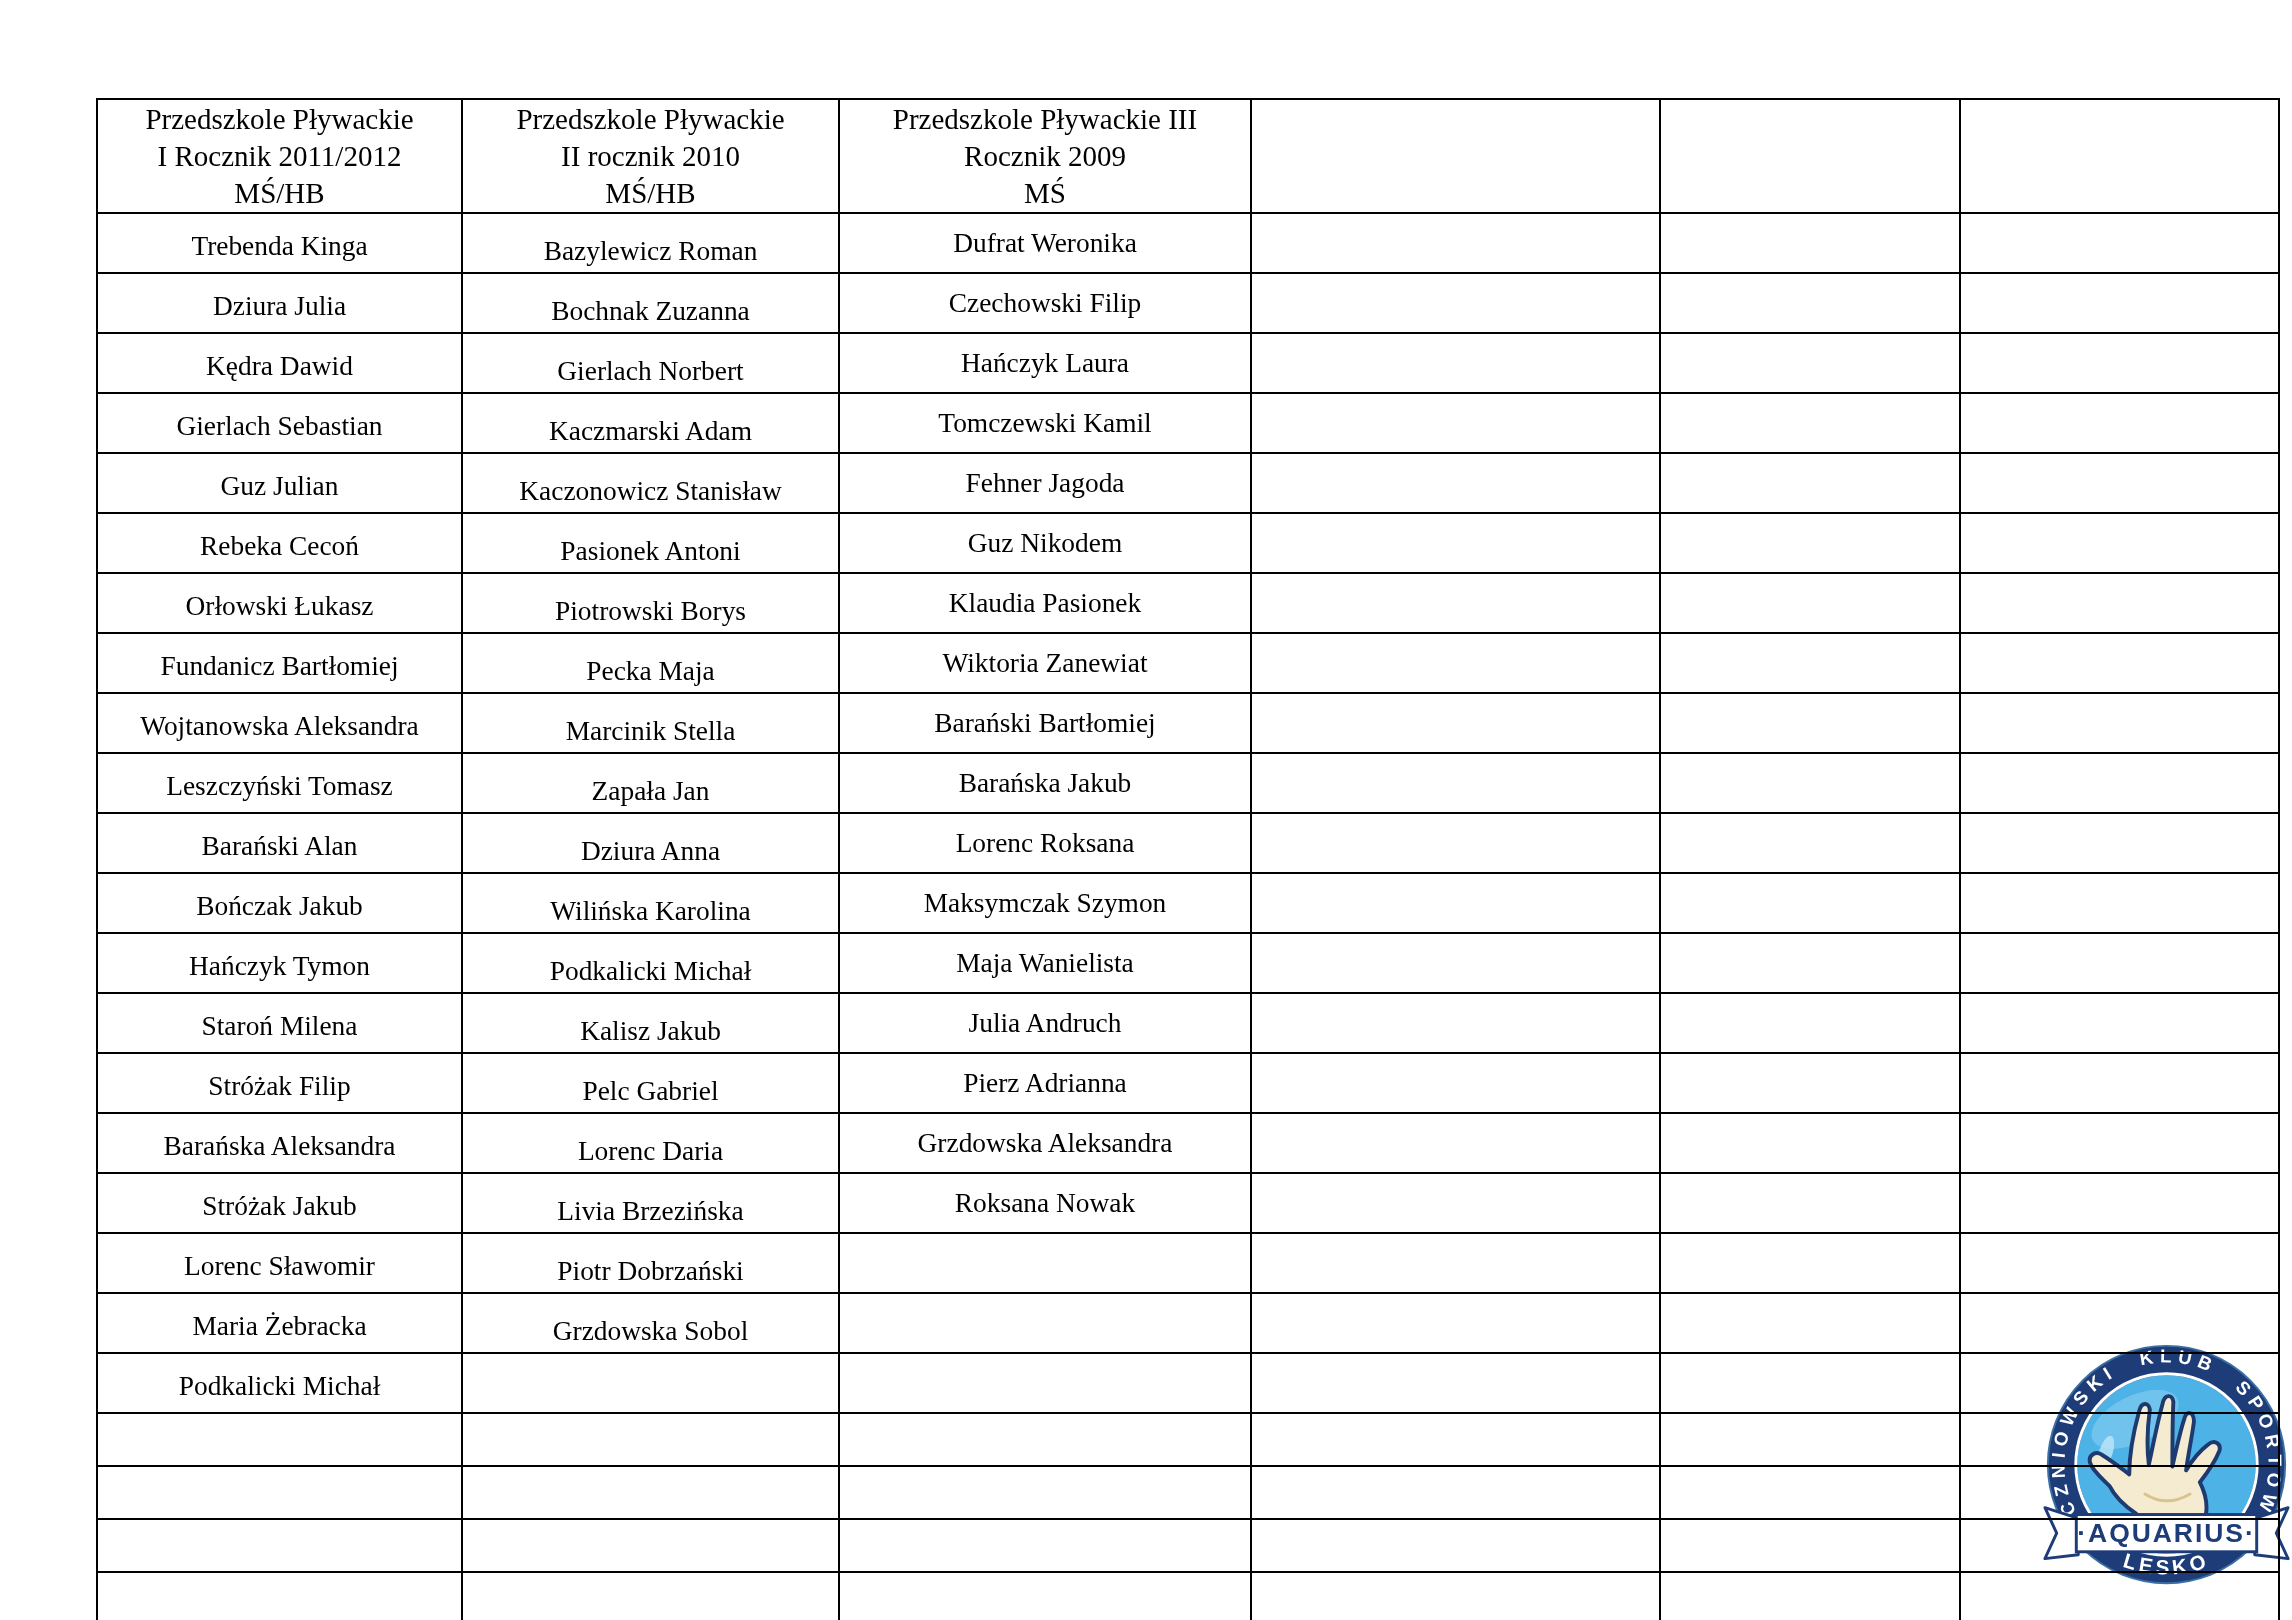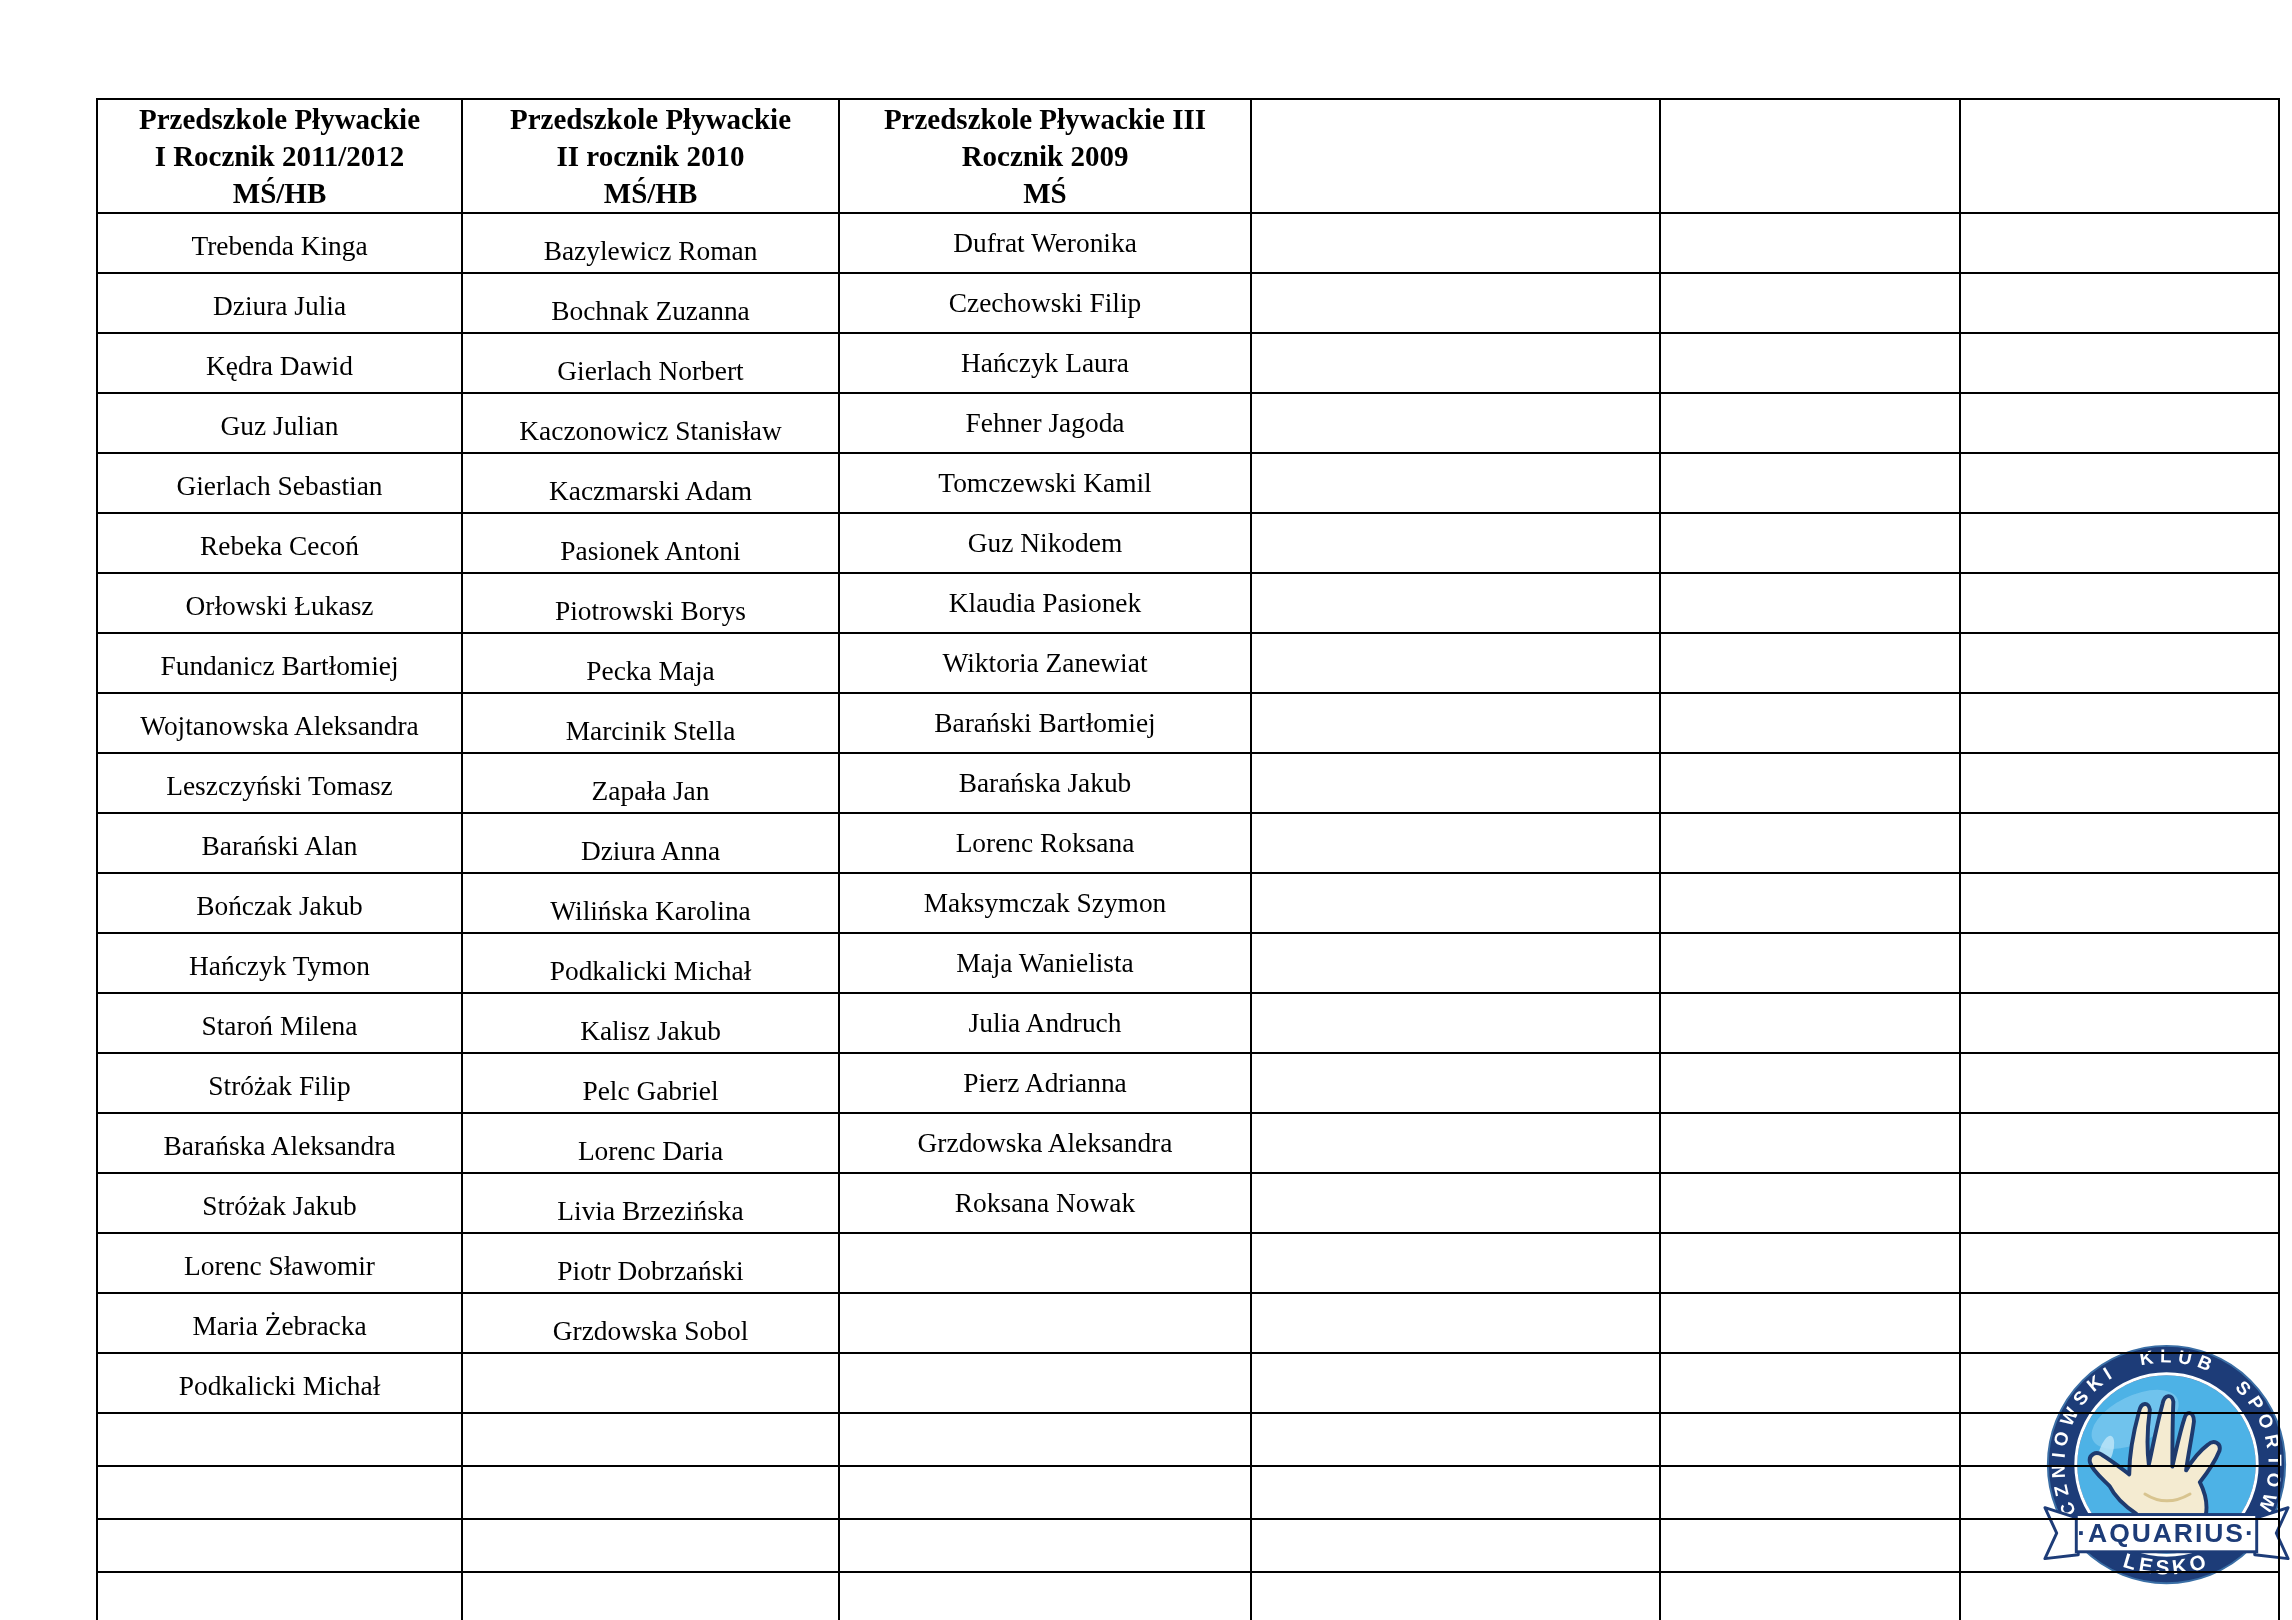--- a/index.html
+++ b/index.html
@@ -23,21 +23,21 @@
     border-right:2px solid #000;
     border-top:2.9px solid #000;
     border-bottom:2.9px solid #000;
     padding:0;
     overflow:hidden;
     background:transparent;
     color:#000;
   }
   table.roster thead th {
     height:112px;
-    font-weight:bold;
+    font-weight:normal;
     font-size:29px;
     text-align:center;
     vertical-align:middle;
   }
   .header-line { line-height:37px; white-space:nowrap; }
   table.roster tbody tr.named td { height:41px; font-size:27.4px; }
   table.roster tbody tr.empty td { height:34px; }
   table.roster td { text-align:center; white-space:nowrap; }
   table.roster td.col-0 { vertical-align:top; padding-top:17px; }
   table.roster td.col-1 { vertical-align:bottom; padding-bottom:4.9px; }
@@ -126,31 +126,31 @@
         </tr>
         <tr class="named">
           <td class="col-0">Kędra Dawid</td>
           <td class="col-1">Gierlach Norbert</td>
           <td class="col-2">Hańczyk Laura</td>
           <td class="col-3"></td>
           <td class="col-4"></td>
           <td class="col-5"></td>
         </tr>
         <tr class="named">
+          <td class="col-0">Gierlach Sebastian</td>
+          <td class="col-1">Kaczmarski Adam</td>
+          <td class="col-2">Tomczewski Kamil</td>
+          <td class="col-3"></td>
+          <td class="col-4"></td>
+          <td class="col-5"></td>
+        </tr>
+        <tr class="named">
           <td class="col-0">Guz Julian</td>
           <td class="col-1">Kaczonowicz Stanisław</td>
           <td class="col-2">Fehner Jagoda</td>
-          <td class="col-3"></td>
-          <td class="col-4"></td>
-          <td class="col-5"></td>
-        </tr>
-        <tr class="named">
-          <td class="col-0">Gierlach Sebastian</td>
-          <td class="col-1">Kaczmarski Adam</td>
-          <td class="col-2">Tomczewski Kamil</td>
           <td class="col-3"></td>
           <td class="col-4"></td>
           <td class="col-5"></td>
         </tr>
         <tr class="named">
           <td class="col-0">Rebeka Cecoń</td>
           <td class="col-1">Pasionek Antoni</td>
           <td class="col-2">Guz Nikodem</td>
           <td class="col-3"></td>
           <td class="col-4"></td>

